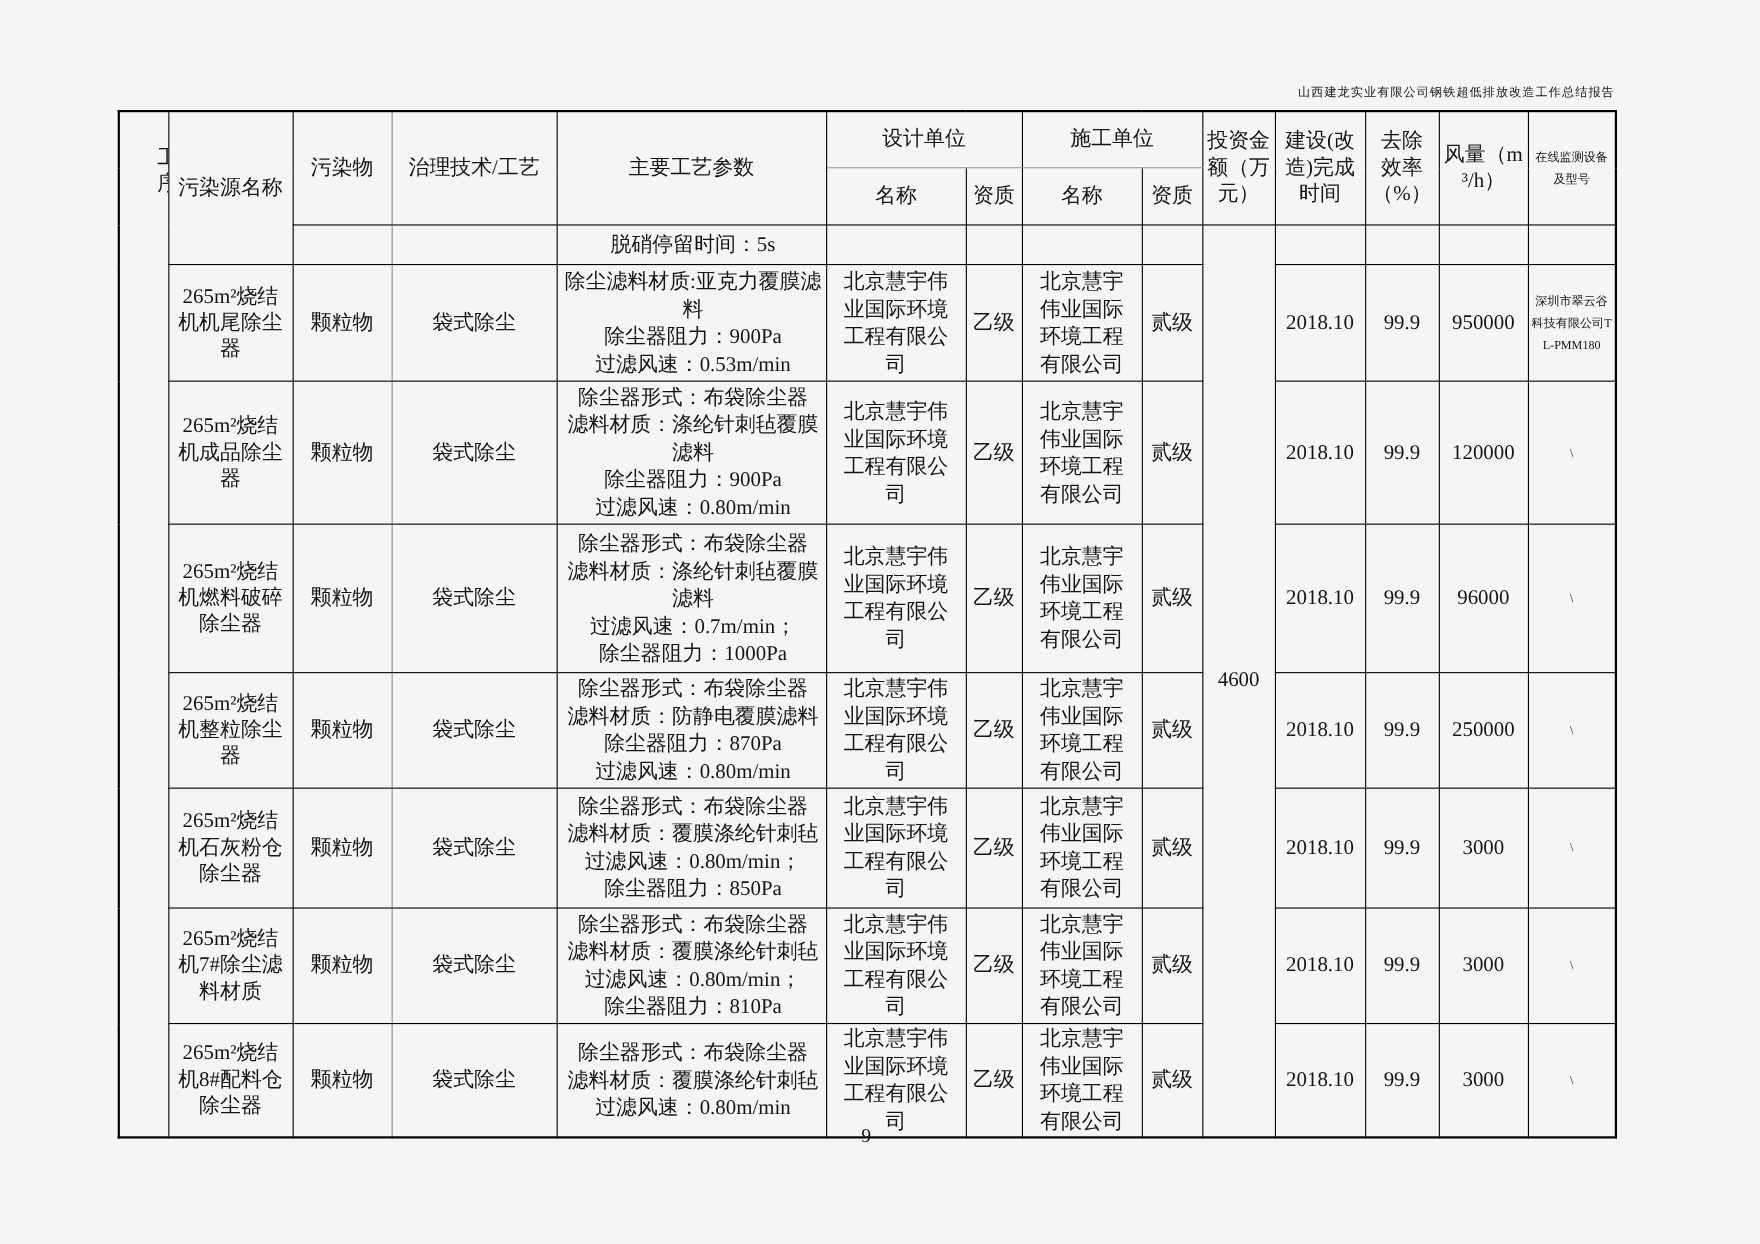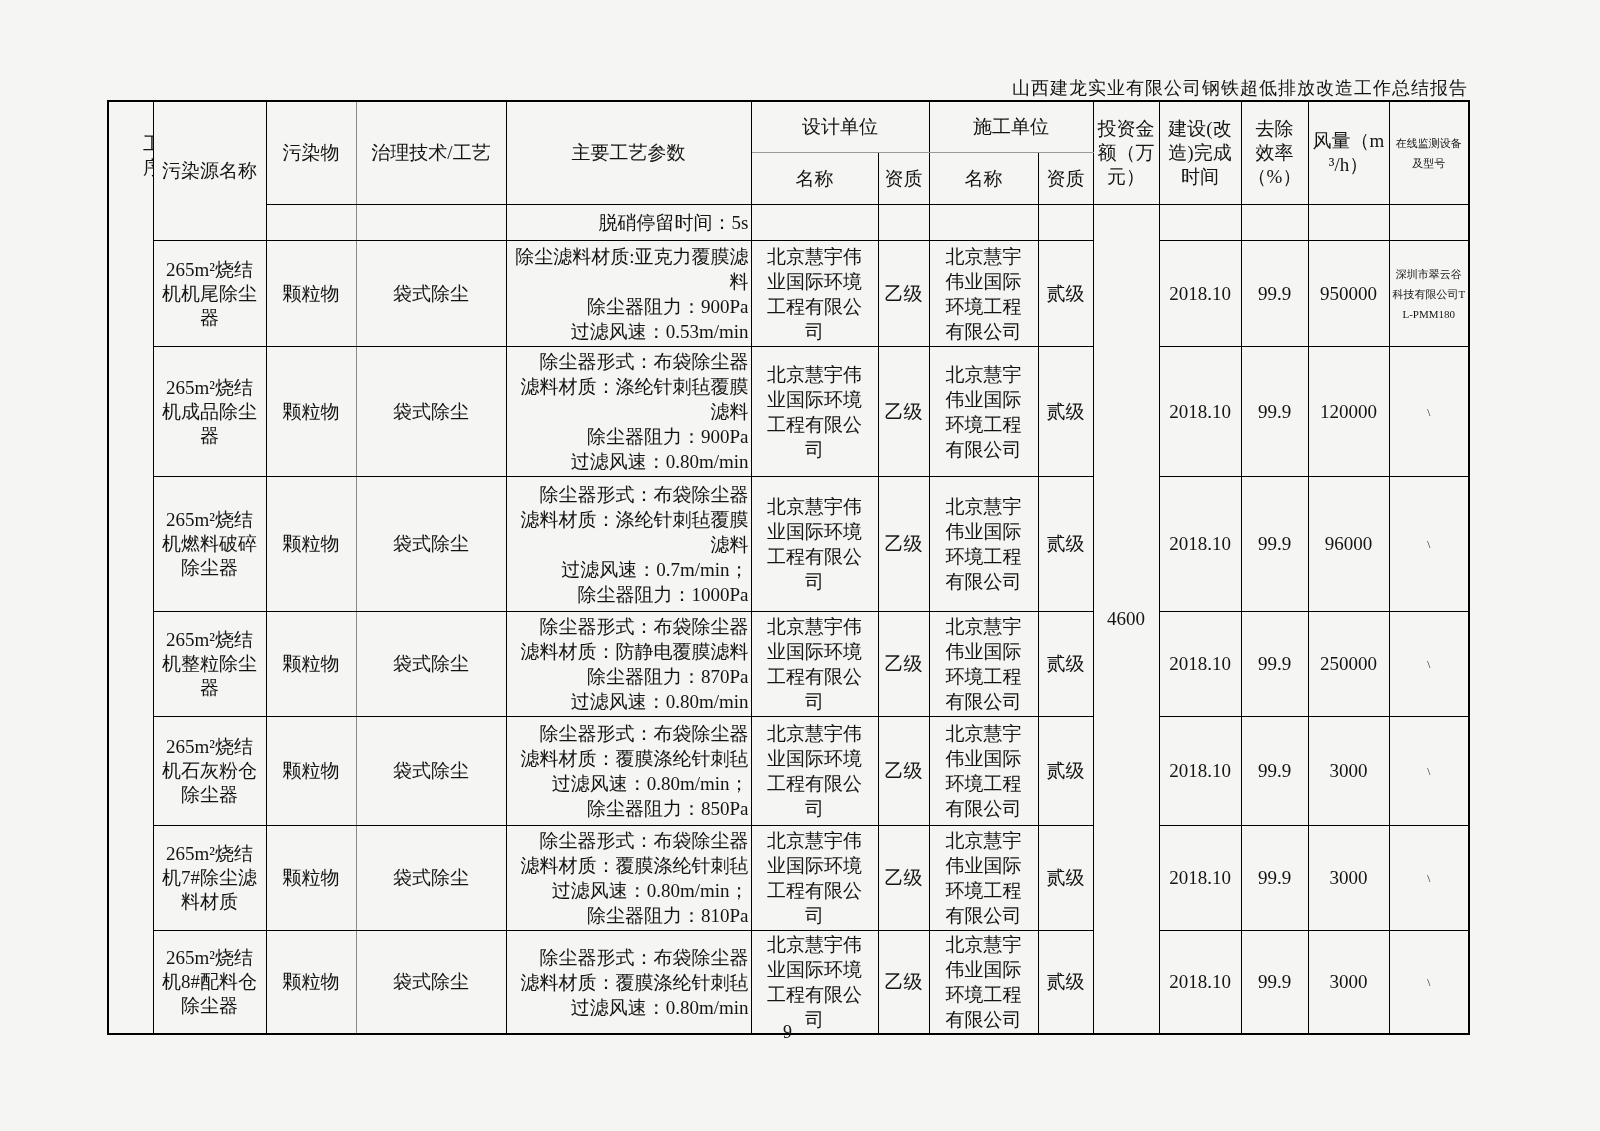--- a/index.html
+++ b/index.html
@@ -3,34 +3,34 @@
 <meta charset="utf-8">
 <style>
   html,body{margin:0;padding:0;}
   body{
     width:1600px;height:1131px;position:relative;
     background:#f5f5f3;color:#141414;
     font-family:"Liberation Serif","DejaVu Serif",serif;
   }
   .doc-header{
     position:absolute;top:76px;left:107px;width:1361px;
-    text-align:right;font-size:18px;letter-spacing:1px;
+    text-align:right;font-size:11px;letter-spacing:1px;
   }
   table.main{
     position:absolute;top:100px;left:107px;width:1361px;
     border-collapse:collapse;table-layout:fixed;
     border:2px solid #000;
   }
   td,th{
     border:1px solid #000;font-weight:normal;text-align:center;
     vertical-align:middle;font-size:19px;line-height:24px;
     padding:1px 4px;overflow:hidden;word-break:break-all;
   }
   th{font-weight:normal;}
-  .params{text-align:right;white-space:pre-wrap;line-height:25px;padding:2px 2px 2px 5px;}
+  .params{text-align:center;white-space:pre-wrap;line-height:25px;padding:2px 2px 2px 5px;}
   .unit-name{padding:1px 10px;line-height:25px;}
   .monitor{font-size:11px;line-height:20px;padding:1px 2px;}
   .pad6{padding:15px 6px;}
   .proc-cell{vertical-align:top;padding-top:30px;padding-left:34px;}
   .pollutant-col{border-right-color:#8a8a8a;}
   .tech-col{border-left-color:#8a8a8a;margin-top:40px;}
   .group-hdr{border-bottom-color:#9a9a9a;}
   .sub-hdr{border-top-color:#9a9a9a;}
   .page-number{
     position:absolute;top:1022px;left:107px;width:1361px;

